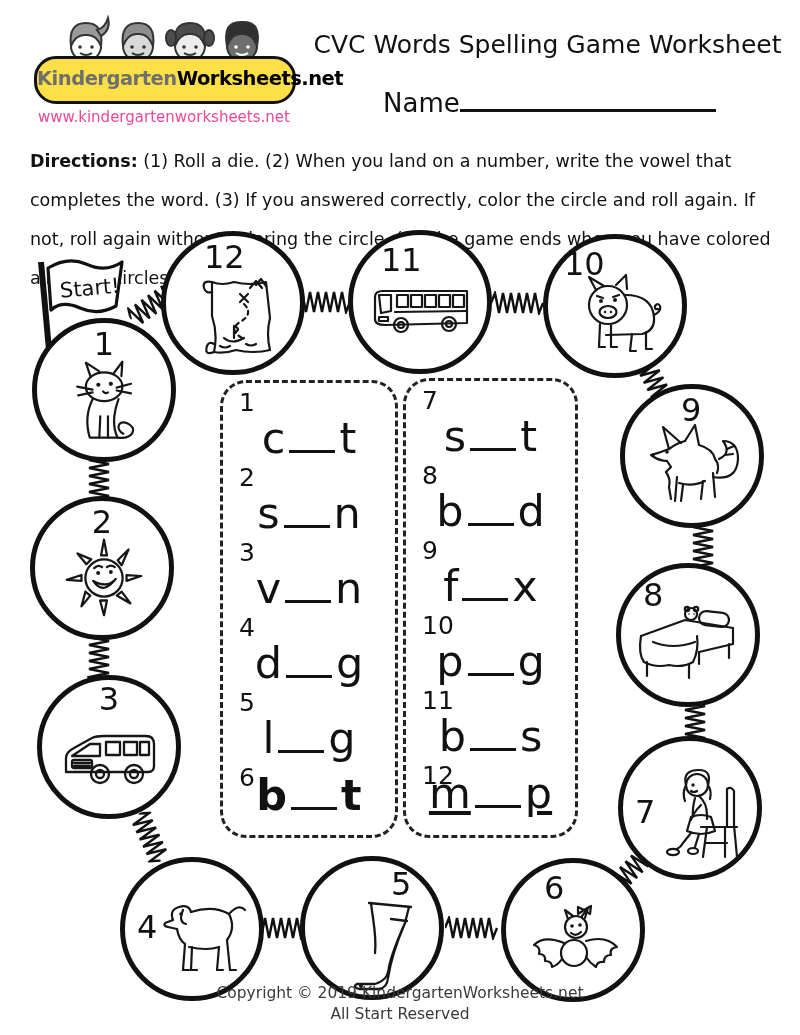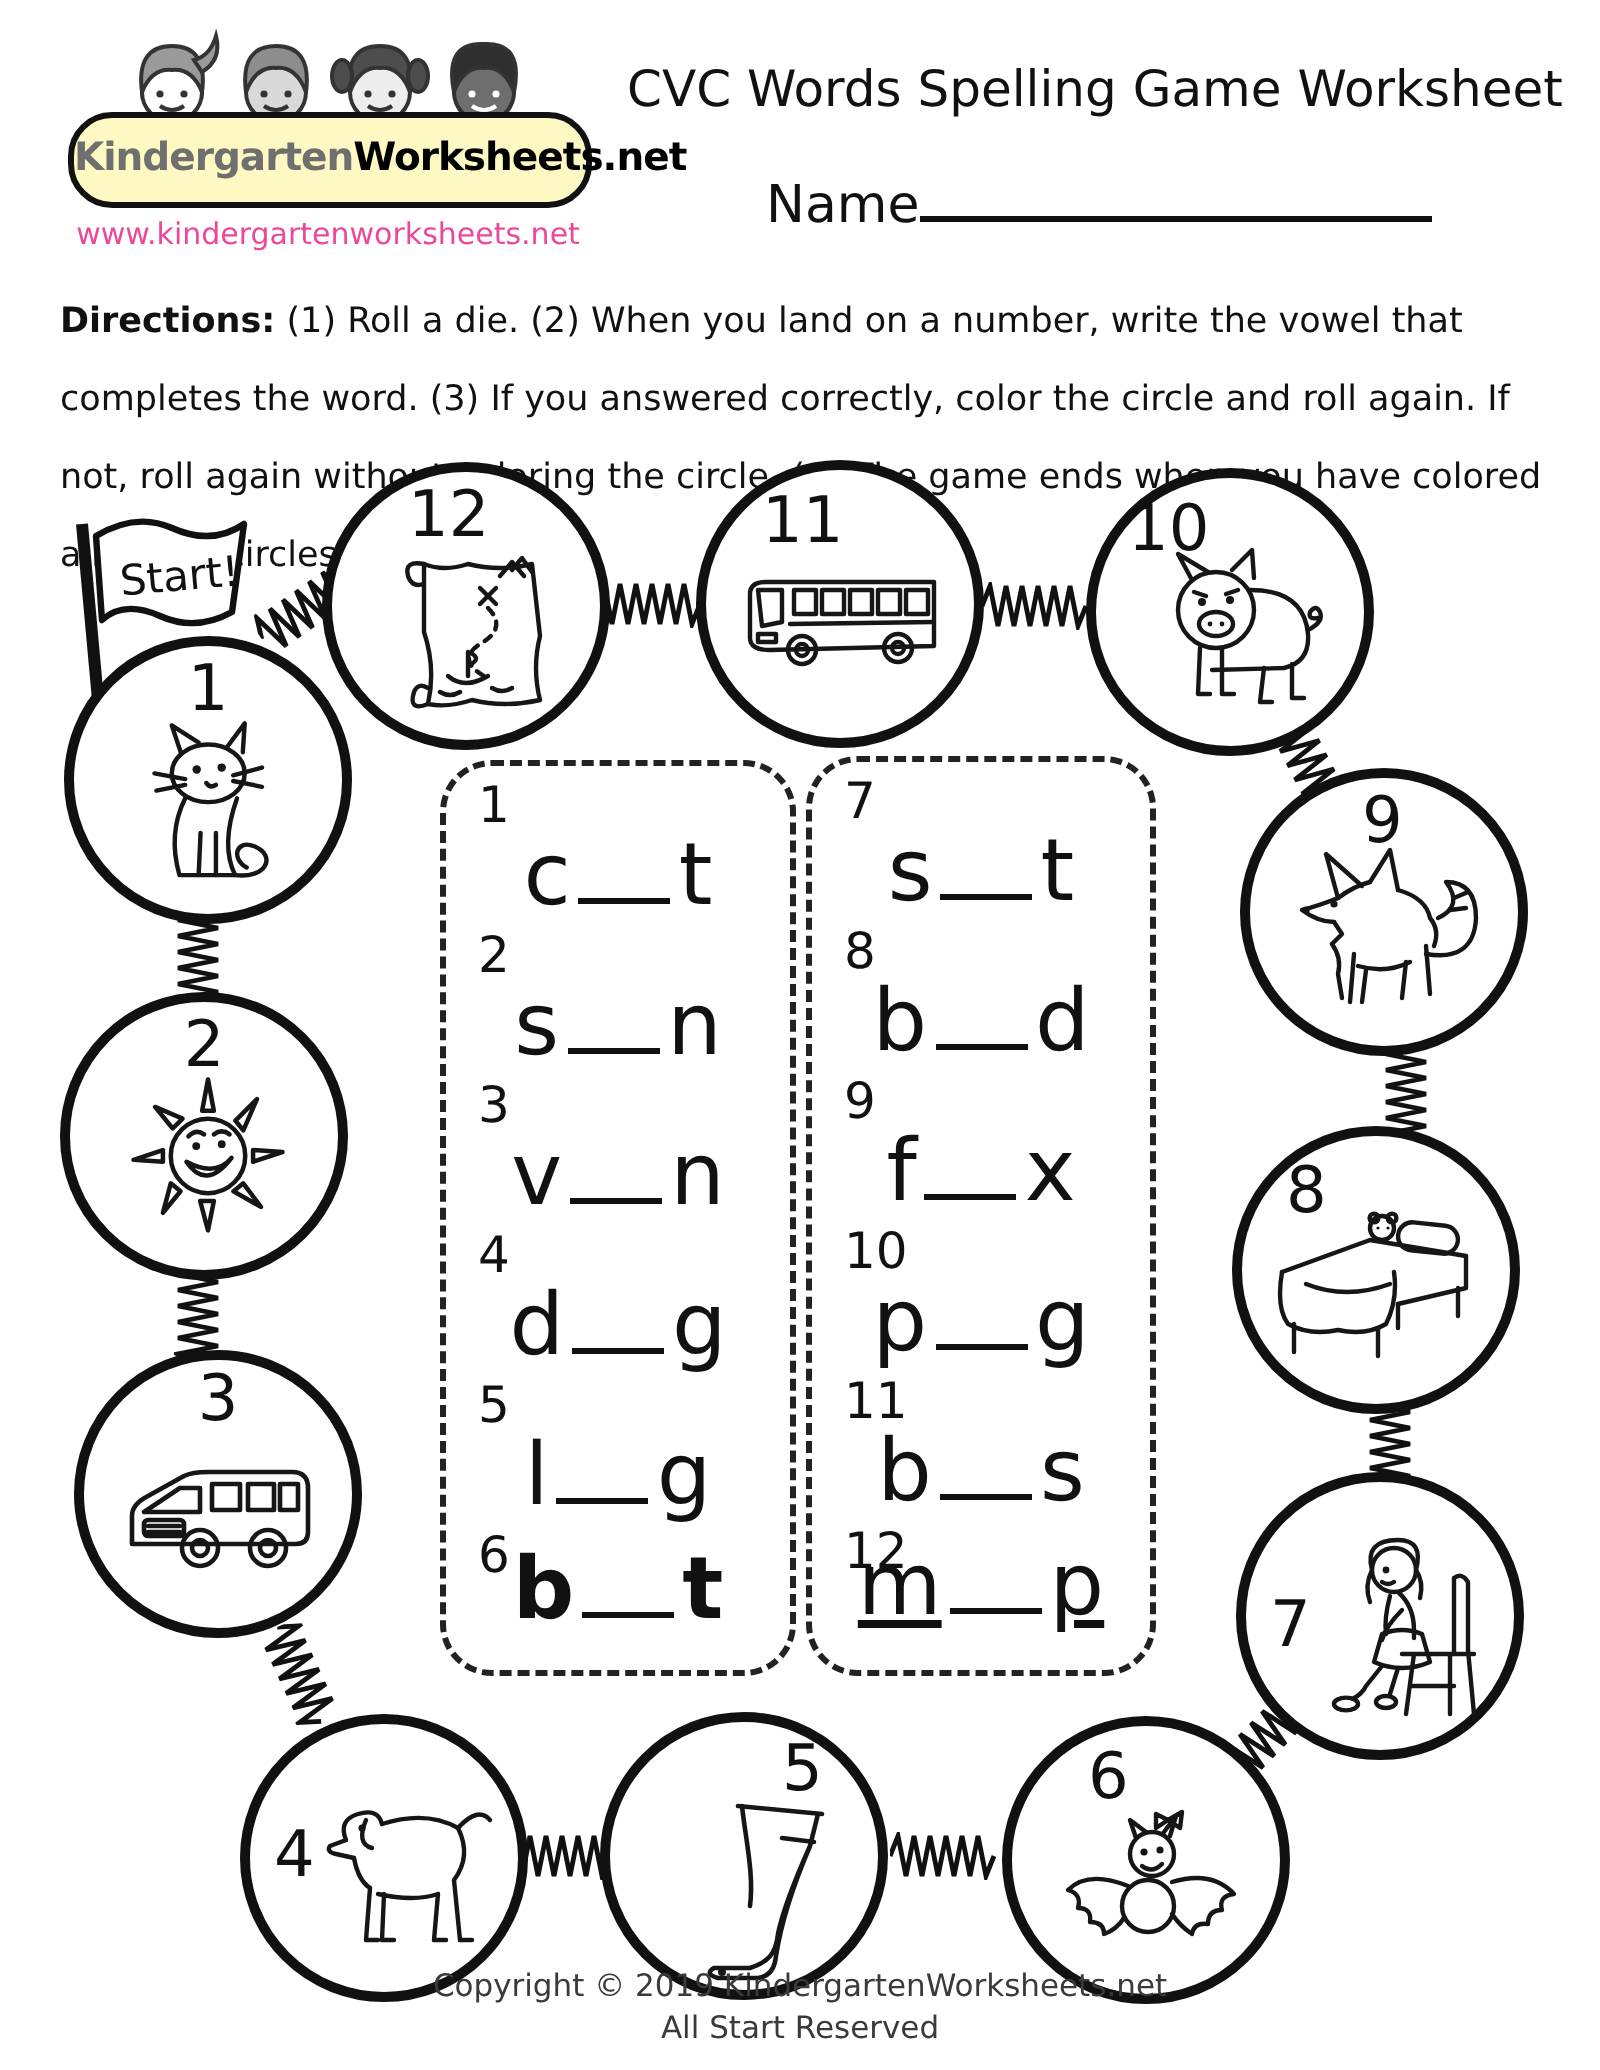--- a/index.html
+++ b/index.html
@@ -4,21 +4,21 @@
 <style>
   html,body{margin:0;padding:0;}
   body{
     width:800px;height:1035px;background:#ffffff;position:relative;overflow:hidden;
     font-family:"DejaVu Sans", sans-serif;color:#111;
   }
   
   .logo{position:absolute;left:34px;top:8px;width:260px;height:126px;}
   .logo-heads{position:absolute;left:16px;top:0;}
   .logo-label{position:absolute;left:0;top:48px;width:256px;height:42px;border:3px solid #111;
-    border-radius:22px;background:#fef9c3;text-align:center;line-height:40px;
+    border-radius:22px;background:#fde047;text-align:center;line-height:40px;
     font-size:19.5px;font-weight:bold;letter-spacing:-0.5px;}
   .brand-light{color:#6f6f6f;}
   .brand-dark{color:#000;}
   .logo-site{position:absolute;left:0;top:100px;width:100%;text-align:center;
     color:#ec4899;font-size:15px;}
   .title{position:absolute;left:295px;top:30px;width:505px;text-align:center;font-size:25px;}
   .name-row{position:absolute;left:383px;top:88px;font-size:26px;}
   .name-line{display:inline-block;width:256px;height:4px;border-bottom:3px solid #111;}
   
   .directions{position:absolute;left:30px;top:142px;width:752px;font-size:17.5px;line-height:39px;}

